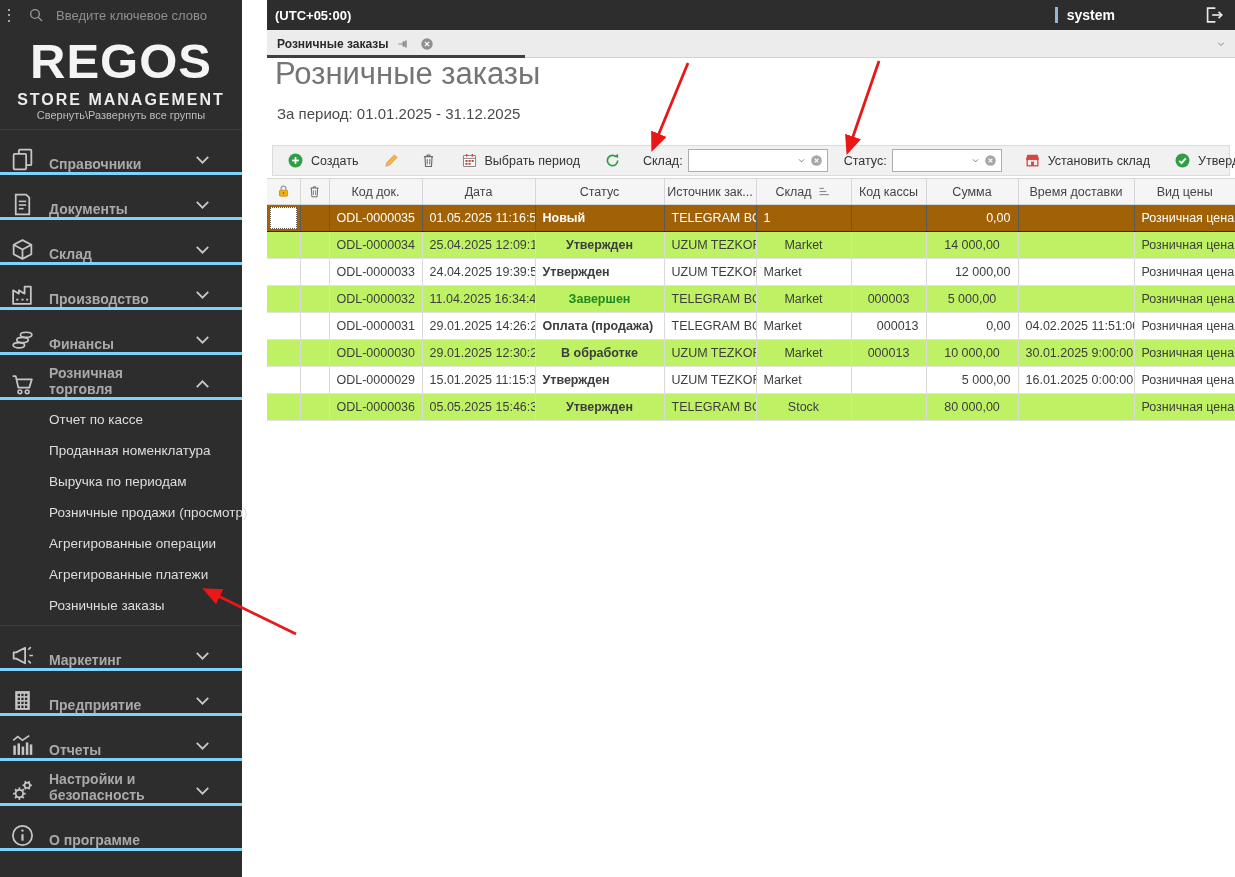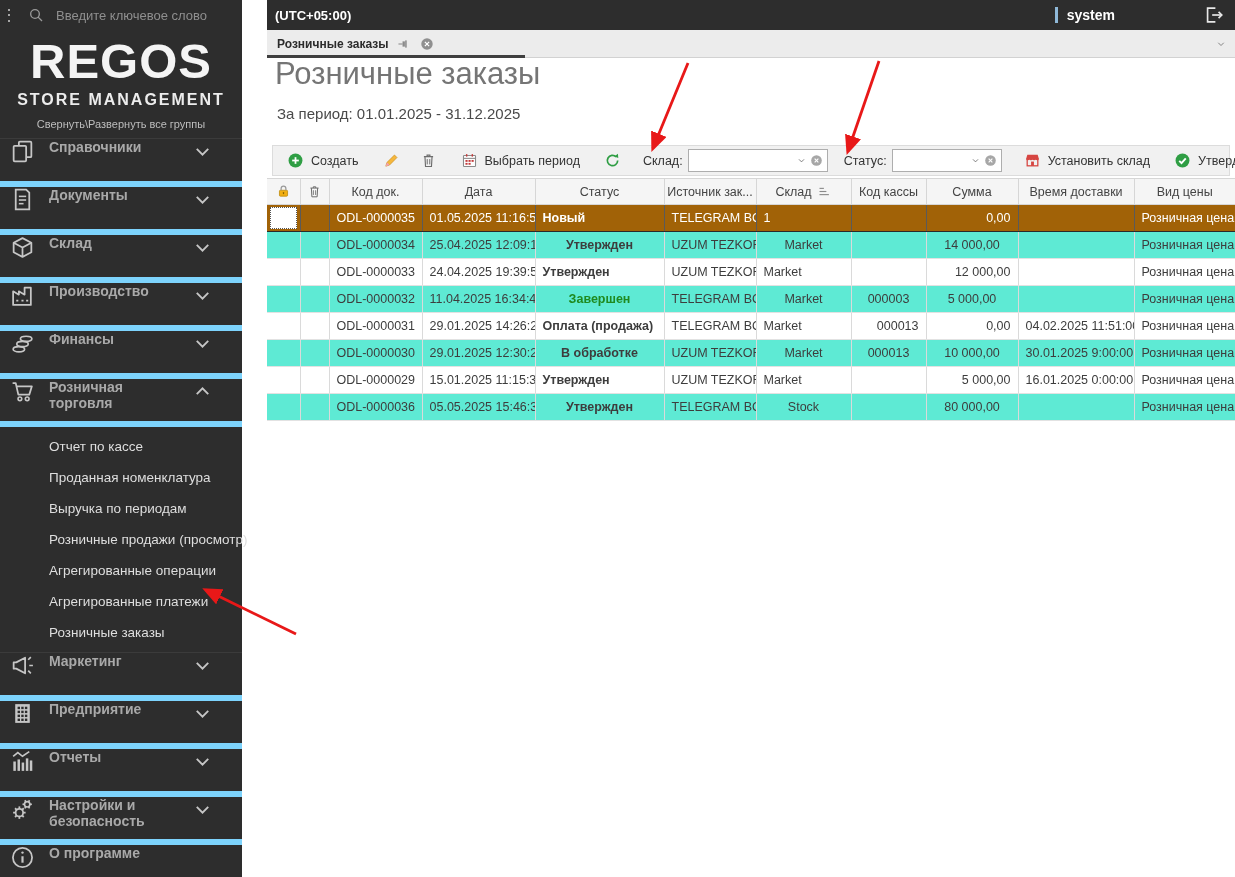--- a/index.html
+++ b/index.html
@@ -15,23 +15,23 @@
   #sidebar{position:absolute;left:0;top:0;width:242px;height:877px;background:#2d2d2d;z-index:2;}
   .side-search{height:30px;display:flex;align-items:center;padding:0 8px;gap:10px;}
   .burger{width:26px;height:13px;display:flex;flex-direction:column;justify-content:space-between;cursor:pointer;}
   .burger i{display:block;height:2px;background:#cfcfcf;border-radius:1px;}
   .side-search .ico{width:16px;height:16px;color:#9a9a9a;margin-left:8px;}
   .side-search input{flex:1;background:transparent;border:none;outline:none;color:#cfcfcf;font-size:13px;}
   .side-search input::placeholder{color:#8f8f8f;}
   .logo-block{text-align:center;padding-top:6px;padding-bottom:8px;}
   .logo-brand{font-size:49px;line-height:50px;font-weight:bold;letter-spacing:1px;color:#f4f4f4;}
   .logo-sub{font-size:16px;font-weight:bold;letter-spacing:2px;color:#ececec;margin-top:5px;}
-  .logo-hint{font-size:11px;color:#bdbdbd;margin-top:9px;}
+  .logo-hint{font-size:11px;color:#bdbdbd;}
   #nav{border-top:1px solid #3b3b3b;}
-  .nav-group{height:42px;display:flex;align-items:flex-start;padding:0 27px 0 10px;border-bottom:6px solid #7dd3fc;cursor:pointer;}
+  .nav-group{height:42px;display:flex;align-items:flex-end;padding:0 27px 0 10px;border-bottom:3px solid #7dd3fc;cursor:pointer;}
   .nav-group .ico{width:25px;height:25px;color:#c6c6c6;}
   .nav-label{margin-left:14px;font-size:14px;font-weight:bold;color:#a9a9a9;}
   .nav-chev{margin-left:auto;width:14px;height:14px;color:#8d8d8d;}
   .nav-sub{border-bottom:1px solid #3b3b3b;padding:4px 0;}
   .nav-sub-item{height:31px;line-height:31px;padding-left:49px;font-size:13.5px;color:#dedede;cursor:pointer;white-space:nowrap;}
 
   
   #topbar{position:absolute;left:267px;top:0;width:968px;height:30px;background:#2d2d2d;display:flex;align-items:center;padding:0 10px 0 8px;box-sizing:border-box;}
   .tz{color:#fff;font-size:13px;font-weight:bold;}
   .user-box{margin-left:auto;display:flex;align-items:center;gap:9px;margin-right:110px;}
@@ -67,21 +67,21 @@
   .combo-clear{width:13px;height:13px;}
 
   
   #grid{position:absolute;left:0;top:120px;border-collapse:collapse;table-layout:fixed;width:968px;font-size:12.5px;}
   #grid th{height:25px;background:#f5f5f5;border:1px solid #d6d6d6;border-left:none;font-weight:normal;color:#444;padding:0 4px;overflow:hidden;white-space:nowrap;}
   #grid th:last-child{border-right:none;}
   #grid th .hwrap{display:flex;align-items:center;justify-content:center;gap:5px;}
   #grid th .ico{width:15px;height:15px;}
   #grid td{height:26px;border-right:1px solid #dadada;border-bottom:1px solid #e2e2e2;padding:0 7px;color:#3d3d3d;white-space:nowrap;overflow:hidden;background:#fff;}
   #grid td:last-child{border-right:none;}
-  #grid tr.alt td{background:#5eead4;text-align:center;}
+  #grid tr.alt td{background:#bef264;text-align:center;}
   #grid tr.sel td{background:#a16207;color:#fff;border-right-color:#5a5a5a;border-bottom-color:#2a2a2a;}
   #grid td.a-c{text-align:center;}
   #grid td.a-r{text-align:right;}
   #grid td.icon-cell{padding:0 2px;}
   .focus-cell{width:25px;height:20px;background:#fff;border:1px dotted #555;margin:0 auto;}
   .st-bold{font-weight:bold;}
   .st-green{font-weight:bold;color:#1f8a1f;}
   .sort-ico{width:13px;height:13px;color:#8a8a8a;}
 
   

